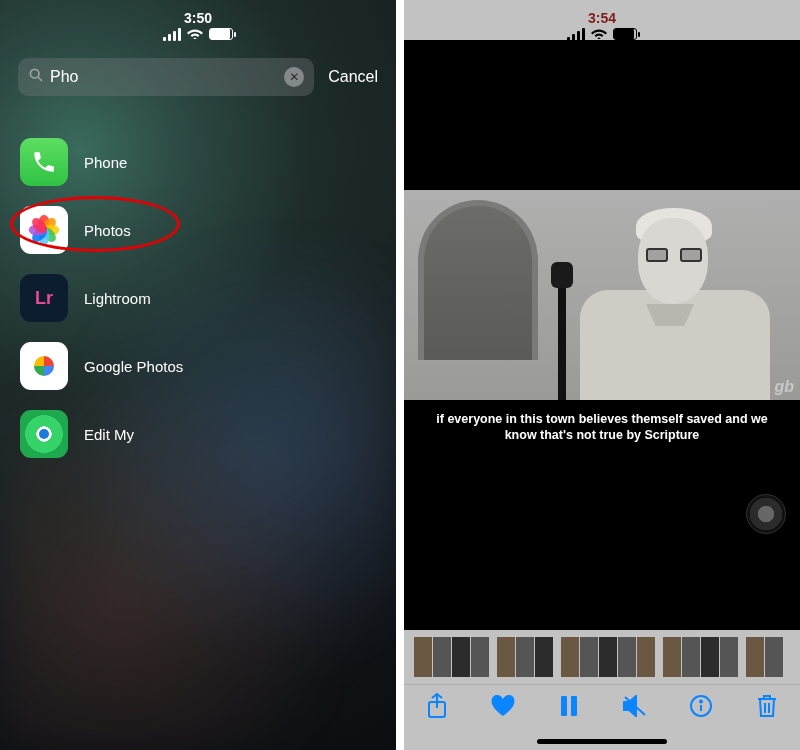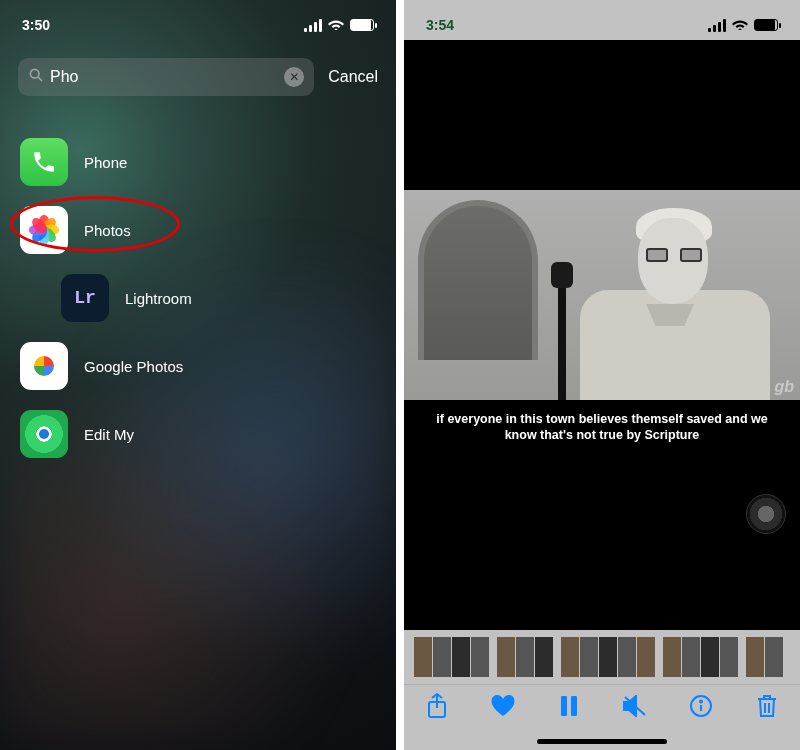--- a/index.html
+++ b/index.html
@@ -32,20 +32,21 @@
     position: relative;
     display: flex;
     justify-content: space-between;
     align-items: center;
     padding: 10px 22px 0;
     height: 40px;
     color:#fff;
     font-weight:600;
     font-size:14px;
     z-index:5;
+    flex-direction:column;
   }
   .status-icons { display:flex; gap:6px; align-items:center; }
   .sig { display:flex; gap:2px; align-items:flex-end; }
   .sig span { width:3px; background:#fff; border-radius:1px; }
   .sig span:nth-child(1){height:4px} .sig span:nth-child(2){height:7px}
   .sig span:nth-child(3){height:10px} .sig span:nth-child(4){height:13px}
   .wifi { font-size:14px; }
   .batt { width:24px; height:12px; border:1.5px solid #fff; border-radius:3px; position:relative; }
   .batt::after { content:""; position:absolute; right:-4px; top:3px; width:2px; height:5px; background:#fff; border-radius:1px; }
   .batt i { display:block; height:100%; width:90%; background:#fff; border-radius:1px; }
@@ -91,34 +92,34 @@
   .app-label { color:#fff; font-size:15px; }
   .ic-phone { background: linear-gradient(180deg,#5dde62,#30c244); }
   .ic-phone svg { width:26px; height:26px; fill:#fff; }
   .ic-photos { background:#fff; }
   .ic-photos .petals { position:relative; width:30px; height:30px; }
   .ic-photos .petals span {
     position:absolute; left:50%; top:50%; width:11px; height:18px;
     border-radius:50%; transform-origin: 50% 85%;
     opacity:.88;
   }
-  .ic-lr { background:#0b1d2f; color:#c4b5fd; font-family: Liberation Mono, monospace; margin-left: 41px; }
+  .ic-lr { background:#0b1d2f; color:#ec4899; font-family: Liberation Sans, sans-serif; }
   .ic-gphotos { background:#fff; }
   .ic-gphotos svg { width:30px; height:30px; }
   .ic-findmy { background: radial-gradient(circle at 50% 50%, #fff 0 22%, #36d36a 23% 55%, #1fa94e 56% 100%); border-radius:11px; position:relative; }
   .ic-findmy::after { content:""; position:absolute; width:10px;height:10px;border-radius:50%;background:#1d7bd8; left:50%; top:50%; transform:translate(-50%,-50%); }
   .red-oval {
     position:absolute;
     border:3px solid #e40000; border-radius:50%;
     pointer-events:none;
   }
 
   
   .right { background:#c2c2c2; display:flex; flex-direction:column; }
-  .right .status { color:#14532d; }
+  .right .status { color:#7f1d1d; }
   .right .sig span, .right .batt, .right .batt i { background:#000; }
   .right .batt { border-color:#000; background:transparent; }
   .right .batt::after { background:#000; }
   .navbar {
     display:flex; align-items:center; justify-content:space-between;
     padding: 8px 14px 10px;
   }
   .back { width:30px; text-align:left; }
   .navtitle { text-align:center; line-height:1.15; }
   .navtitle .d { font-size:14px; font-weight:600; color:#000; }

